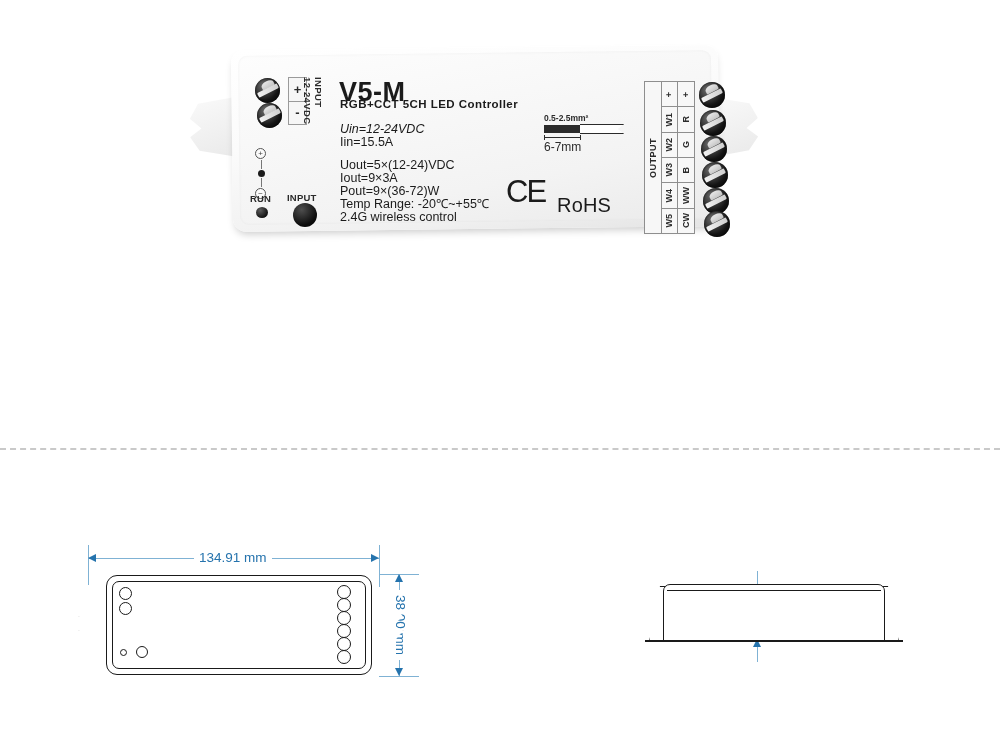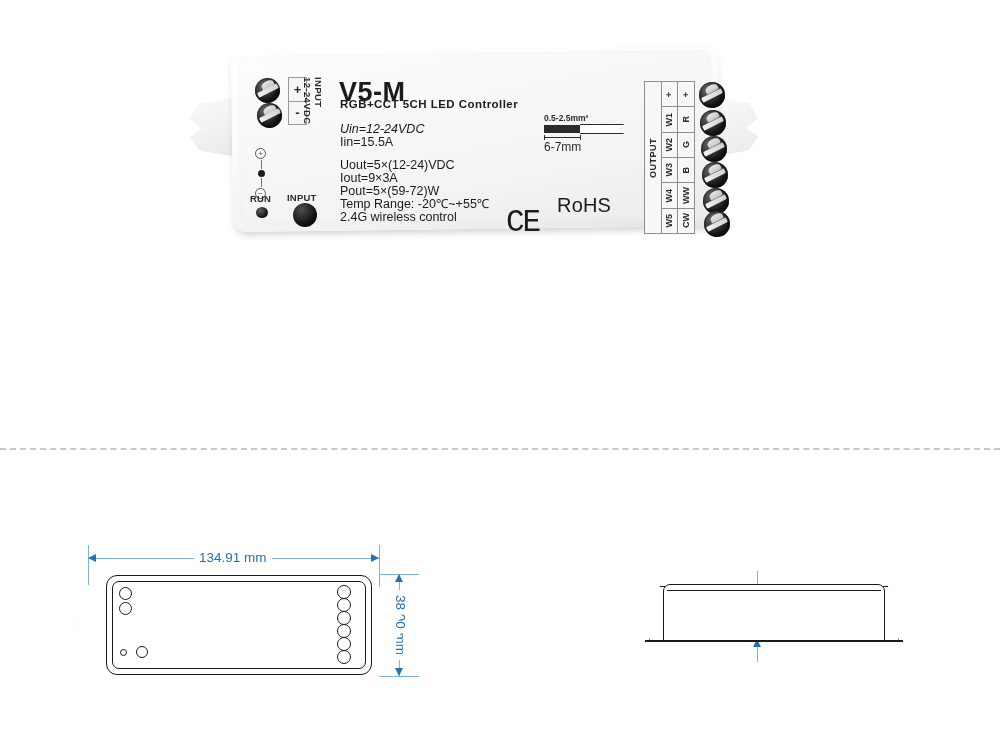--- a/index.html
+++ b/index.html
@@ -234,35 +234,35 @@
       <div class="btn-match" style="left:293px; top:203px;"></div>
 
       <div class="brand" style="left:339px; top:77px;">V5-M</div>
       <div class="subtitle" style="left:340px; top:98px;">RGB+CCT 5CH LED Controller</div>
 
       <div class="spec" style="left:340px; top:121px;font-style:italic;">Uin=12-24VDC</div>
       <div class="spec" style="left:340px; top:134px;">Iin=15.5A</div>
 
       <div class="spec" style="left:340px; top:157px;">Uout=5×(12-24)VDC</div>
       <div class="spec" style="left:340px; top:170px;">Iout=9×3A</div>
-      <div class="spec" style="left:340px; top:183px;">Pout=5×(59-72)W</div>
+      <div class="spec" style="left:340px; top:183px;">Pout=9×(36-72)W</div>
       <div class="spec" style="left:340px; top:196px;">Temp Range: -20℃~+55℃</div>
       <div class="spec" style="left:340px; top:209px;">2.4G wireless control</div>
 
       <div class="wire-fig" style="left:544px; top:113px;">
         <div class="gauge">0.5-2.5mm²</div>
         <div class="wire-body">
           <div class="wire-core"></div>
           <div class="wire-jacket"></div>
         </div>
         <div class="wire-dim"></div>
         <div class="strip">6-7mm</div>
       </div>
 
-      <div class="ce-mark" style="left:506px; top:205px;font-family:Liberation Mono, monospace;">CE</div>
+      <div class="ce-mark" style="left:506px; top:174px;">CE</div>
       <div class="rohs" style="left:557px; top:194px;">RoHS</div>
 
       <div class="out-table" style="left:644px; top:81px; width:51px; height:153px;">
         <div class="out-col" style="width:16px; align-items:center; justify-content:center;">
           <div class="out-title">OUTPUT</div>
         </div>
         <div class="out-col" style="width:17px;">
           <div class="out-cell blank">
               <span class="v">+</span>
             </div>

